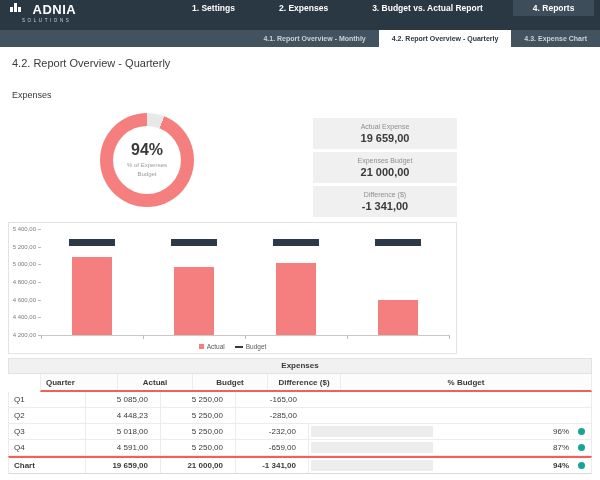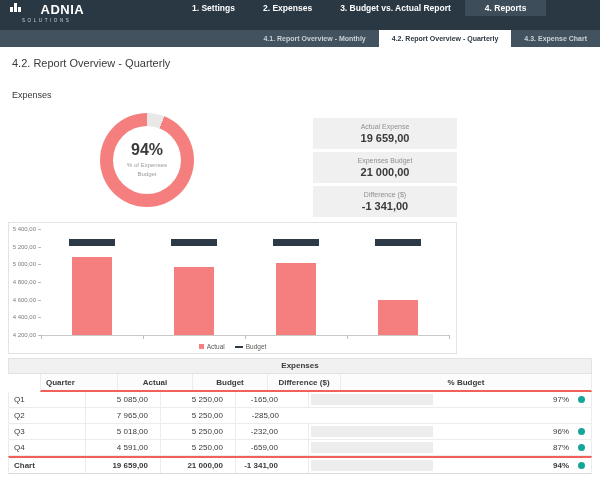--- a/index.html
+++ b/index.html
@@ -2,29 +2,29 @@
 <html><head>
 <meta charset="utf-8">
 <style>
   html,body{margin:0;padding:0;background:#fff;}
   .page{position:relative;width:600px;height:480px;background:#ffffff;
         font-family:"Liberation Sans",sans-serif;overflow:hidden;}
 
   
   .topnav{position:absolute;top:0;left:0;width:600px;height:30px;background:#2a3844;}
   .logo{position:absolute;left:10px;top:3px;display:flex;flex-direction:column;}
-  .logo-row{display:flex;align-items:flex-start;gap:20px;}
+  .logo-row{display:flex;align-items:flex-start;gap:12px;}
   .logo-icon{display:flex;align-items:flex-end;gap:1.5px;padding-bottom:2px;}
   .logo-icon i{display:block;background:#fff;width:2.5px;}
   .logo-icon .b1{height:5px;}
   .logo-icon .b2{height:9px;}
   .logo-icon .b3{height:5px;}
   .logo-name{color:#fff;font-size:13px;font-weight:700;letter-spacing:.5px;line-height:1;}
   .logo-sub{color:#cdd5da;font-size:4.5px;letter-spacing:2.6px;margin-top:2px;margin-left:12px;}
-  .menu{position:absolute;left:178px;top:0;height:16px;display:flex;align-items:stretch;}
+  .menu{position:absolute;left:178px;top:0;height:16px;display:flex;align-items:stretch;gap:16px;}
   .menu-item{display:flex;align-items:center;padding:0 14px;color:#ffffff;
              font-size:8.5px;font-weight:700;cursor:pointer;}
   .menu-item.active{background:#3d4d59;padding:0 20px;}
 
   
   .subnav{position:absolute;top:30px;left:0;width:600px;height:17px;background:#42525e;
           display:flex;justify-content:flex-end;}
   .subtab{display:flex;align-items:center;padding:0 13px;font-size:7px;font-weight:700;
           color:#c9d1d7;cursor:pointer;}
   .subtab.active{background:#ffffff;color:#2a3844;}
@@ -71,21 +71,21 @@
               border-bottom:2px solid #f2605a;margin-left:32px;}
   .tbl-row{display:flex;height:15px;align-items:center;background:#fff;
            border-left:1px solid #ececec;border-right:1px solid #ececec;
            border-bottom:1px solid #ececec;}
   .tbl-row.total{font-weight:700;border-top:2px solid #f2605a;border-bottom:1px solid #d9d9d9;height:15px;}
   .c{height:100%;display:flex;align-items:center;border-right:1px solid #ececec;box-sizing:border-box;}
   .c:last-child{border-right:none;}
   .c-quarter{width:77px;padding-left:5px;}
   .c-actual{width:75px;justify-content:flex-end;padding-right:12px;}
   .c-budget{width:75px;justify-content:flex-end;padding-right:12px;}
-  .c-diff{width:73px;justify-content:flex-end;padding-right:30px;}
+  .c-diff{width:73px;justify-content:flex-end;padding-right:12px;}
   .c-pct{flex:1;}
   .tbl-header .c-actual,.tbl-header .c-budget,.tbl-header .c-diff{justify-content:center;padding-right:0;}
   .tbl-header .c-pct{justify-content:center;}
   .pct-track{width:122px;height:11px;background:#ededed;margin-left:2px;}
   .pct-fill{height:100%;background:#f58a84;}
   .pct-value{margin-left:auto;width:26px;text-align:right;}
   .status-dot{width:7px;height:7px;border-radius:50%;background:#14a598;margin:0 6px 0 9px;}
 </style>
 </head>
 <body>
@@ -196,30 +196,25 @@
       <div class="c c-budget">Budget</div>
       <div class="c c-diff">Difference ($)</div>
       <div class="c c-pct">% Budget</div>
     </div>
     <div id="tbl-body">
   <div class="tbl-row">
     <div class="c c-quarter">Q1</div>
     <div class="c c-actual">5 085,00</div>
     <div class="c c-budget">5 250,00</div>
     <div class="c c-diff">-165,00</div>
-    <div class="c c-pct">
-      <span class="pct-track"><span class="pct-fill" style="width: 97%;"></span></span>
-      <span class="pct-value">97%</span>
-      <span class="status-dot"></span>
-    </div>
   </div>
 
   <div class="tbl-row">
     <div class="c c-quarter">Q2</div>
-    <div class="c c-actual">7 965,00</div>
+    <div class="c c-actual">4 448,23</div>
     <div class="c c-budget">5 250,00</div>
     <div class="c c-diff">-285,00</div>
   </div>
 
   <div class="tbl-row">
     <div class="c c-quarter">Q3</div>
     <div class="c c-actual">5 018,00</div>
     <div class="c c-budget">5 250,00</div>
     <div class="c c-diff">-232,00</div>
     <div class="c c-pct">

